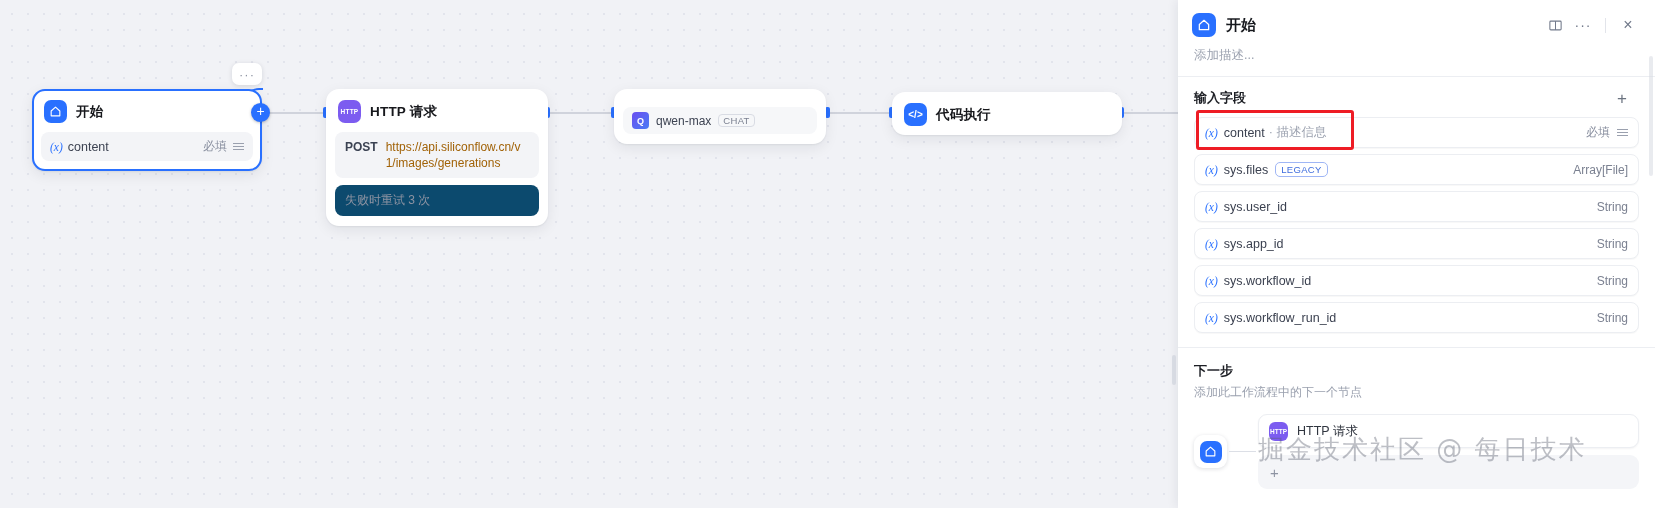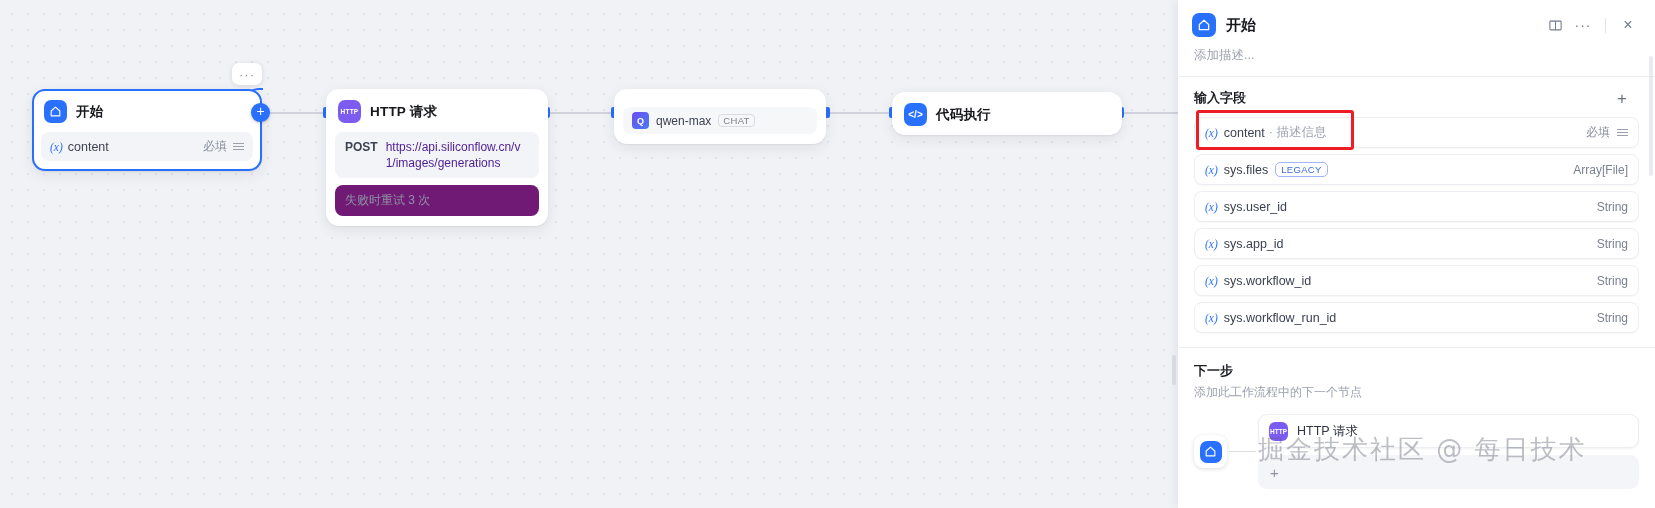--- a/index.html
+++ b/index.html
@@ -83,23 +83,23 @@
   .hamburger { display: inline-block; width: 11px; }
   .hamburger i { display: block; height: 1.2px; background: #9aa0ae; margin: 2px 0; }
 
   .method-row {
     background: #f3f4f7; border-radius: 8px; padding: 7px 10px;
     display: flex; gap: 8px; align-items: flex-start;
   }
   .method {
     font-size: 12px; font-weight: 700; color: #3b4252; flex: 0 0 auto; padding-top: 1px;
   }
-  .url { font-size: 12px; color: #4c1d95; line-height: 1.35; word-break: break-all; }
+  .url { font-size: 12px; color: #a16207; line-height: 1.35; word-break: break-all; }
   .retry-row {
-    margin-top: 7px; background: #701a75; border-radius: 8px;
+    margin-top: 7px; background: #0c4a6e; border-radius: 8px;
     padding: 7px 10px; font-size: 12px; color: #8d93a2;
   }
   .model-row {
     background: #f6f7f9; border-radius: 8px; padding: 5px 9px;
     display: flex; align-items: center; gap: 7px;
   }
   .model-logo {
     width: 17px; height: 17px; border-radius: 4px;
     background: linear-gradient(135deg,#6b4ef0,#4a7cf5);
     display:flex; align-items:center; justify-content:center;

